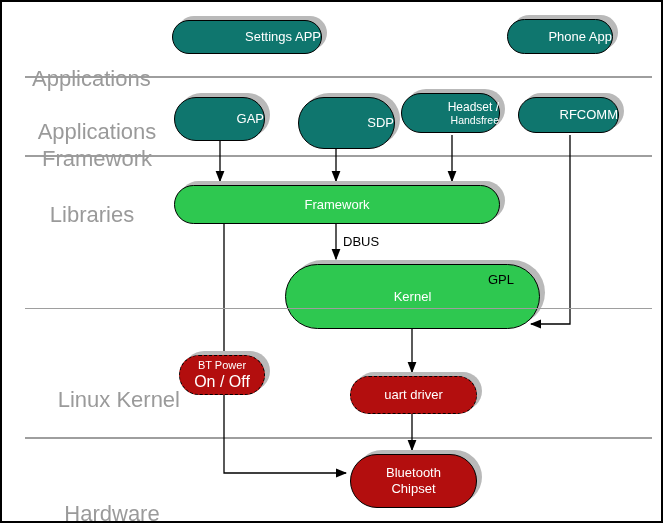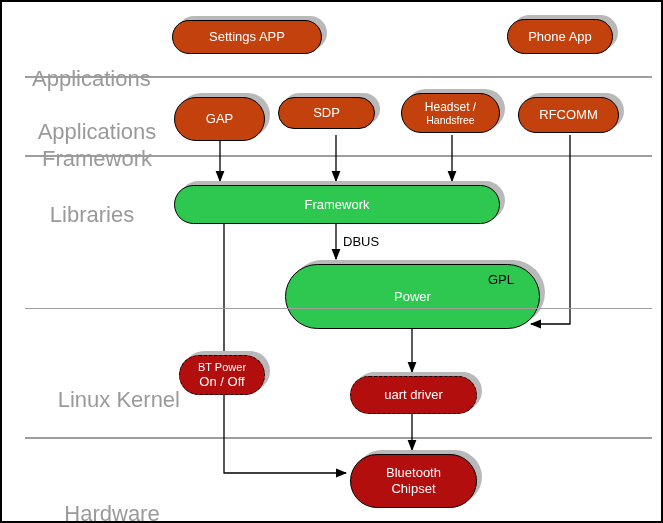--- a/index.html
+++ b/index.html
@@ -27,26 +27,26 @@
   }
   
   .pill{
     position:absolute;box-sizing:border-box;
     border:1.5px solid #000;border-radius:999px;
     display:flex;flex-direction:column;align-items:center;justify-content:center;
     color:#fff;font-size:13px;line-height:1.2;text-align:center;
     box-shadow:5px -4px 0 0 #b9b9b9;
     z-index:3;
   }
-  .blue{background:#c2410c;}
+  .blue{background:#0f766e;align-items:flex-end;}
   .green{background:#2ec850;}
   .red{background:#b30e0e;}
   .dashed{border-style:dashed;}
   .pill .sub{font-size:10.5px;}
-  .pill .sub2{font-size:13px;}
+  .pill .sub2{font-size:16px;}
   
   .annot{position:absolute;color:#000000;font-size:13px;z-index:6;}
 </style>
 </head>
 <body>
 
 <div id="canvas">
 
   <svg id="connectors" width="663" height="523" viewBox="0 0 663 523">
     <defs>
@@ -78,36 +78,36 @@
   <div class="pill blue" style="left:170px;top:18px;width:150px;height:34px">
       <span>Settings APP</span>
     </div>
   <div class="pill blue" style="left:505px;top:17px;width:106px;height:35px">
       <span>Phone App</span>
     </div>
 
   <div class="pill blue" style="left:172px;top:95px;width:91px;height:44px">
       <span>GAP</span>
     </div>
-  <div class="pill blue" style="left:276px;top:95px;width:97px;height:32px">
+  <div class="pill blue" style="left:296px;top:95px;width:97px;height:52px">
       <span>SDP</span>
     </div>
   <div class="pill blue" style="left:399px;top:91px;width:99px;height:40px;font-size:12px">
       <span>Headset /</span>
       <span class="sub">Handsfree</span>
     </div>
   <div class="pill blue" style="left:516px;top:95px;width:101px;height:36px">
       <span>RFCOMM</span>
     </div>
 
   <div class="pill green" style="left:172px;top:183px;width:326px;height:39px">
       <span>Framework</span>
     </div>
   <div class="pill green" style="left:283px;top:262px;width:255px;height:65px">
-      <span>Power</span>
+      <span>Kernel</span>
       <span class="annot" style="right:25px;top:7px;left:auto">GPL</span>
     </div>
 
   <div class="annot" style="left:341px;top:232px">DBUS</div>
 
   <div class="pill red dashed" style="left:177px;top:353px;width:86px;height:40px;font-size:11px">
       <span>BT Power</span>
       <span class="sub2">On / Off</span>
     </div>
   <div class="pill red dashed" style="left:348px;top:374px;width:127px;height:38px">

